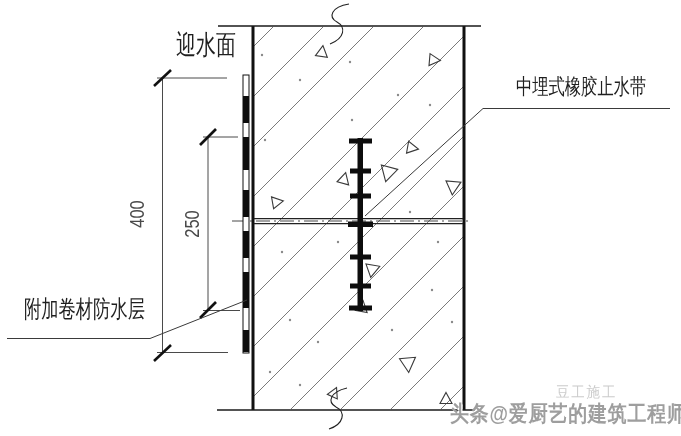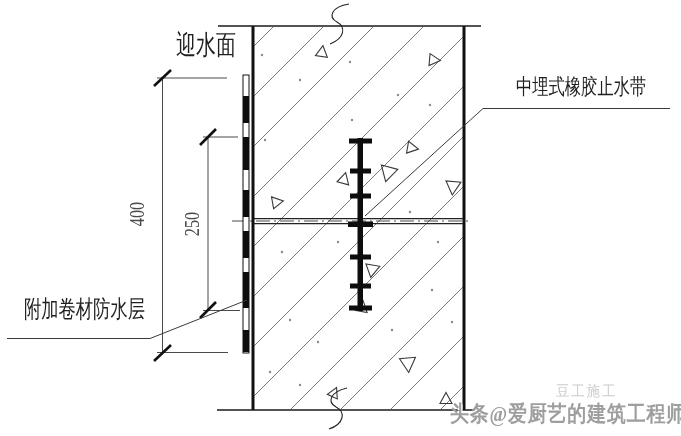--- a/index.html
+++ b/index.html
@@ -1,18 +1,18 @@
 <!DOCTYPE html>
 <html><head>
 <meta charset="utf-8">
 <style>
   html,body{margin:0;padding:0;background:#fff;}
   .canvas{
     position:relative;width:681px;height:436px;background:#ffffff;overflow:hidden;
-    font-family:Liberation Serif, serif;
+    font-family:Liberation Sans, sans-serif;
   }
   .canvas svg{position:absolute;left:0;top:0;}
   .lbl{
     position:absolute;color:#1f1f1f;white-space:nowrap;line-height:1;
     transform-origin:left top;
   }
   .lbl-water{left:176px;top:32px;font-size:27px;transform:scaleX(0.74);}
   .lbl-waterstop{left:516px;top:76px;font-size:22px;transform:scaleX(0.74);}
   .lbl-membrane{left:24px;top:297px;font-size:24px;transform:scaleX(0.72);}
   .dim{

